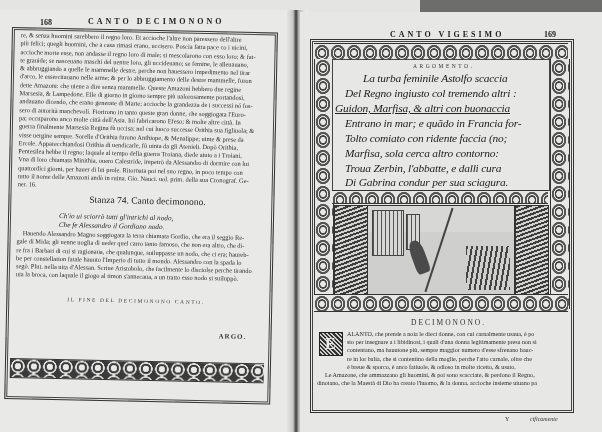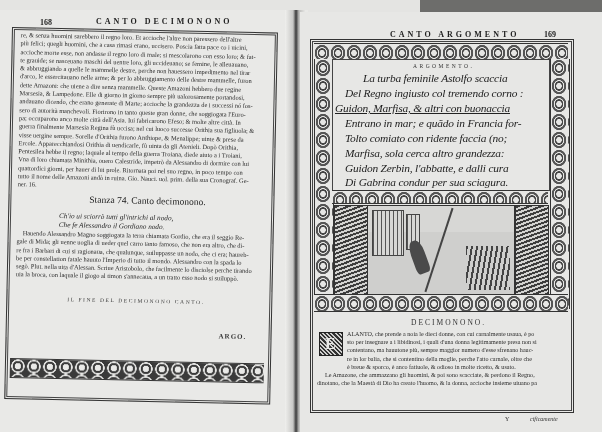--- a/index.html
+++ b/index.html
@@ -68,21 +68,21 @@
     .catch { position:absolute; font-size:6px; color:#333; white-space:nowrap; }
   </style>
 </head>
 <body>
 
 <div class="topbar"></div>
 <div class="topdark"></div>
 
 <div class="page-left">
   <span class="pnum" style="left:40px;top:8px;">168</span>
-  <span class="runhead" style="left:88px;top:7px;margin-left:8px;">CANTO DECIMONONO</span>
+  <span class="runhead" style="left:88px;top:7px;">CANTO DECIMONONO</span>
 
   <div class="frame" style="left:12px;top:17px;width:264px;height:370px;transform:rotate(1.2deg);transform-origin:0 0;">
     <div class="body-text" style="left:8px;top:3px;width:248px;">
       <p>re, &amp; senza huomini sarebbero il regno loro. Et accioche l'altre non paressero dell'altre</p>
       <p>più felici; quegli huomini, che a casa rimasi erano, uccisero. Poscia fatta pace co i uicini,</p>
       <p>accioche morte esse, non andasse il regno loro di male; si mescolarono con esso loro; &amp; fat-</p>
       <p>te grauide; se nasceuano maschi del uentre loro, gli uccideuano; se femine, le alleuauano,</p>
       <p>&amp; abbruggiando a quelle le mammelle destre, perche non hauessero impedimento nel tirar</p>
       <p>d'arco, le essercitauano nelle arme; &amp; per lo abbruggiamento delle destre mammelle, furon</p>
       <p>dette Amazoni: che uiene a dire senza mammelle. Queste Amazoni hebbero due regine</p>
@@ -119,38 +119,38 @@
     <span class="finis" style="left:60px;top:267px;">IL FINE DEL DECIMONONO CANTO.</span>
     <span class="argo" style="left:212px;top:300px;">ARGO.</span>
 
     <div class="ornament-band" style="left:4px;top:330px;width:254px;height:18px;"></div>
   </div>
 </div>
 
 <div class="gutter"></div>
 
 <div class="page-right">
-  <span class="runhead" style="left:90px;top:18px;">CANTO ARGOMENTO</span>
+  <span class="runhead" style="left:90px;top:18px;">CANTO VIGESIMO</span>
   <span class="pnum" style="left:244px;top:18px;">169</span>
 
   <div class="frame" style="left:10px;top:27px;width:262px;height:372px;">
     <div class="orn-h" style="left:3px;top:3px;width:254px;height:16px;"></div>
     <div class="orn-v" style="left:3px;top:19px;width:18px;height:250px;"></div>
     <div class="orn-v" style="left:239px;top:19px;width:18px;height:250px;"></div>
     <div class="orn-h" style="left:3px;top:254px;width:254px;height:16px;"></div>
 
     <div class="arg-box" style="left:21px;top:19px;width:216px;height:130px;">
       <span class="arg-head" style="left:80px;top:3px;">ARGOMENTO.</span>
       <span class="arg-line" style="left:5px;top:12px;margin-left:25px;">La turba feminile Astolfo scaccia</span>
-      <span class="arg-line" style="left:12px;top:27px;">Del Regno ingiusto col tremendo corno :</span>
+      <span class="arg-line" style="left:12px;top:27px;">Del Regno ingiusto col tremendo altri :</span>
       <span class="arg-line" style="left:2px;top:42px;text-decoration:underline;">Guidon, Marfisa, &amp; altri con buonaccia</span>
       <span class="arg-line" style="left:12px;top:57px;">Entrano in mar; e quãdo in Francia for-</span>
       <span class="arg-line" style="left:12px;top:72px;">Tolto comiato con ridente faccia        (no;</span>
-      <span class="arg-line" style="left:12px;top:87px;">Marfisa, sola cerca altro grandezza:</span>
-      <span class="arg-line" style="left:12px;top:102px;">Guidon Zerbin, l'abbatte, e dalli cura</span>
+      <span class="arg-line" style="left:12px;top:87px;">Marfisa, sola cerca altro contorno:</span>
+      <span class="arg-line" style="left:12px;top:102px;">Troua Zerbin, l'abbatte, e dalli cura</span>
       <span class="arg-line" style="left:12px;top:116px;">Di Gabrina condur per sua sciagura.</span>
     </div>
 
     <div class="orn-h" style="left:21px;top:150px;width:216px;height:12px;"></div>
 
     <div class="caryatid" style="left:23px;top:165px;width:32px;height:88px;"></div>
     <div class="woodcut" style="left:56px;top:165px;width:146px;height:88px;">
       <div class="bld" style="left:4px;top:4px;width:30px;height:44px;"></div>
       <div class="bld" style="left:38px;top:8px;width:12px;height:34px;"></div>
       <div class="fig" style="left:44px;top:34px;width:14px;height:34px;transform:rotate(-20deg);"></div>

